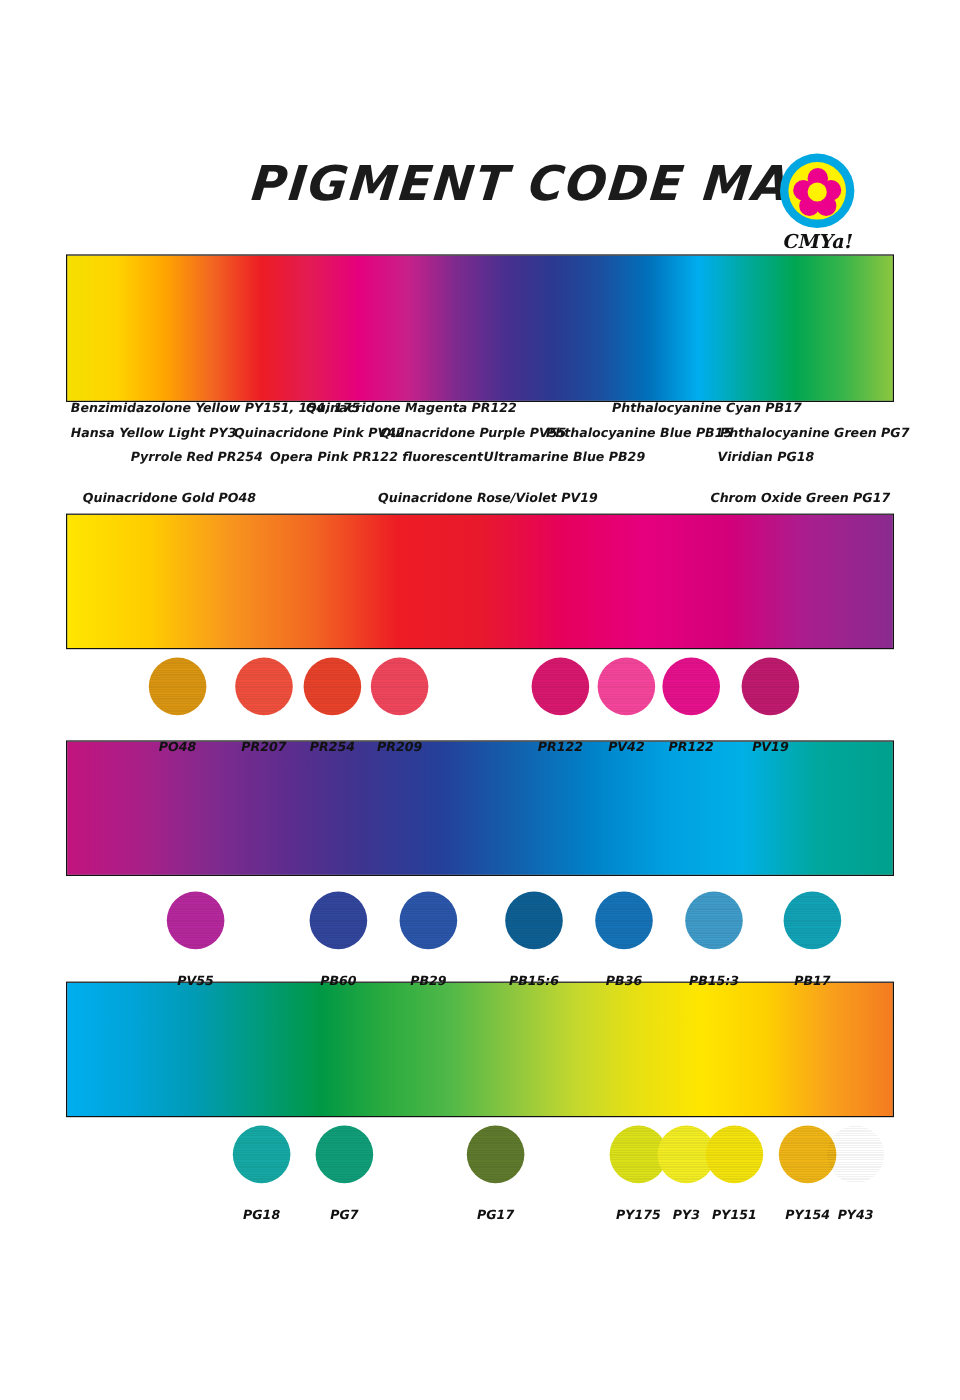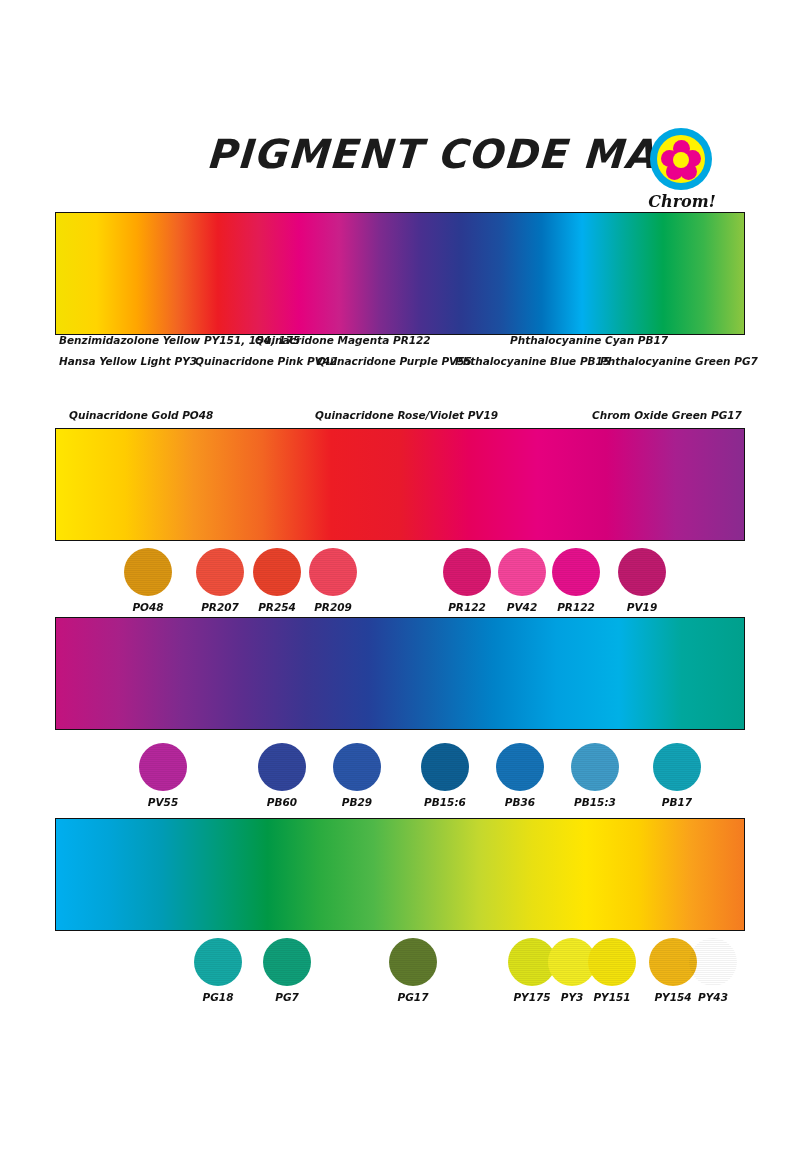--- a/index.html
+++ b/index.html
@@ -79,21 +79,21 @@
     position:relative;overflow:hidden;
   }
   .dot::after{
     content:"";position:absolute;left:0;top:0;right:0;bottom:0;border-radius:50%;
     background:repeating-linear-gradient(
         0deg, rgba(255,255,255,0.13) 0px, rgba(255,255,255,0.13) 1px,
         rgba(0,0,0,0.07) 1px, rgba(0,0,0,0.07) 2px);
     mix-blend-mode:multiply;opacity:.75;
   }
   .swlabel{
-    margin-top:5px;text-align:center;width:48px;
+    margin-top:21px;text-align:center;width:48px;
     font-family:"DejaVu Sans", sans-serif;
     font-size:10.5px;font-weight:700;font-style:italic;color:#111;
     white-space:nowrap;
     margin-left:-6px;padding-left:6px;
   }
 </style>
 </head>
 <body>
 
 <div class="page">
@@ -104,41 +104,47 @@
       <div class="logo-ring"></div>
       <div class="logo-inner">
         <div class="petal p1"></div>
         <div class="petal p2"></div>
         <div class="petal p3"></div>
         <div class="petal p4"></div>
         <div class="petal p5"></div>
         <div class="pcenter"></div>
       </div>
     </div>
-    <div class="logo-text">Chrom!</div>
+    <div class="logo-text">CMYa!</div>
   </div>
 
   <div class="bar" id="bar-1" style="background: linear-gradient(90deg, rgb(245, 224, 0), rgb(255, 212, 0), rgb(255, 165, 0), rgb(242, 101, 34), rgb(237, 28, 36), rgb(227, 27, 84), rgb(229, 0, 125), rgb(201, 32, 138), rgb(126, 42, 142), rgb(74, 47, 143), rgb(43, 57, 144), rgb(27, 79, 160), rgb(0, 114, 188), rgb(0, 174, 239), rgb(0, 169, 157), rgb(0, 166, 81), rgb(57, 181, 74), rgb(140, 198, 63));"></div>
   <div class="bar" id="bar-2" style="background: linear-gradient(90deg, rgb(255, 230, 0), rgb(255, 204, 0), rgb(247, 148, 30), rgb(242, 101, 34), rgb(237, 28, 36), rgb(232, 25, 44), rgb(230, 0, 92), rgb(230, 0, 126), rgb(212, 0, 122), rgb(168, 31, 143), rgb(138, 42, 143));"></div>
   <div class="bar" id="bar-3" style="background: linear-gradient(90deg, rgb(194, 19, 126), rgb(168, 32, 136), rgb(126, 42, 142), rgb(91, 45, 142), rgb(59, 53, 144), rgb(36, 64, 154), rgb(18, 97, 173), rgb(0, 130, 200), rgb(0, 160, 224), rgb(0, 176, 230), rgb(0, 167, 157), rgb(0, 160, 140));"></div>
   <div class="bar" id="bar-4" style="background: linear-gradient(90deg, rgb(0, 174, 239), rgb(0, 164, 216), rgb(0, 155, 181), rgb(0, 155, 125), rgb(0, 152, 69), rgb(43, 171, 63), rgb(79, 184, 72), rgb(140, 198, 63), rgb(196, 216, 46), rgb(232, 224, 18), rgb(255, 230, 0), rgb(253, 208, 0), rgb(249, 161, 27), rgb(244, 123, 32));"></div>
 
   <div class="names">
     <div class="nrow" id="nrow-0">
         <span style="left: 4px;">Benzimidazolone Yellow PY151, 154, 175</span>
         <span style="left: 200px;">Quinacridone Magenta PR122</span>
         <span style="left: 455px;">Phthalocyanine Cyan PB17</span>
       </div>
     <div class="nrow" id="nrow-1">
         <span style="left: 4px;">Hansa Yellow Light PY3</span>
         <span style="left: 140px;">Quinacridone Pink PV42</span>
         <span style="left: 262px;">Quinacridone Purple PV55</span>
         <span style="left: 400px;">Phthalocyanine Blue PB15</span>
         <span style="left: 545px;">Phthalocyanine Green PG7</span>
       </div>
+    <div class="nrow" id="nrow-2">
+        <span style="left: 54px;">Pyrrole Red PR254</span>
+        <span style="left: 170px;">Opera Pink PR122 fluorescent</span>
+        <span style="left: 348px;">Ultramarine Blue PB29</span>
+        <span style="left: 543px;">Viridian PG18</span>
+      </div>
     <div class="nrow" id="nrow-4">
         <span style="left: 14px;">Quinacridone Gold PO48</span>
         <span style="left: 222px; margin-left: 38px;">Quinacridone Rose/Violet PV19</span>
         <span style="left: 537px;">Chrom Oxide Green PG17</span>
       </div>
   </div>
 
   <div class="swatch-row" id="swrow-1">
       <div class="swatch" style="left: 124px;">
         <div class="dot" style="background: rgb(217, 149, 18);"></div>

